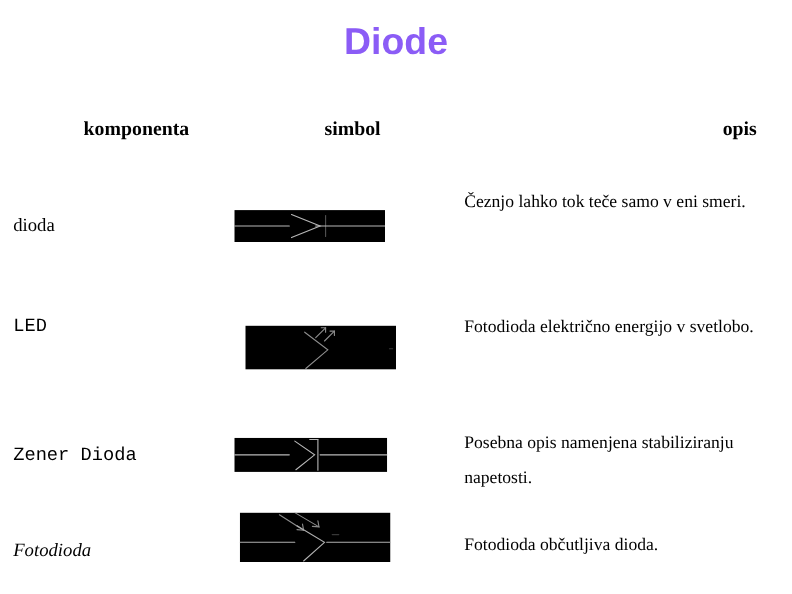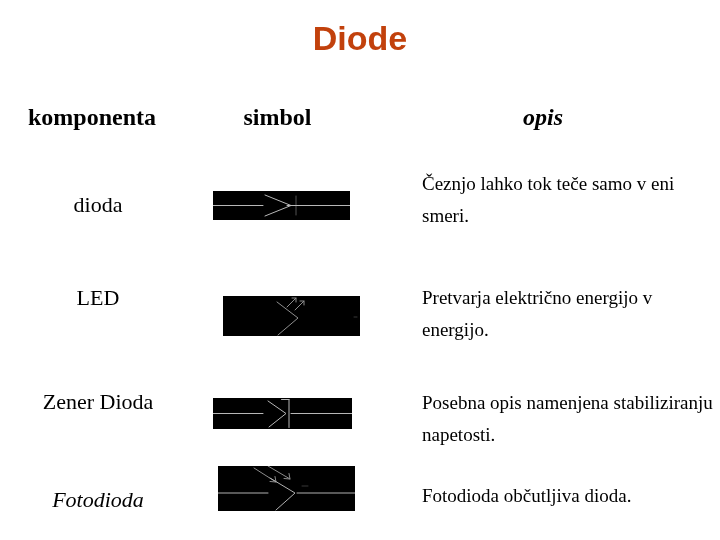--- a/index.html
+++ b/index.html
@@ -19,62 +19,62 @@
   .title {
     position: absolute;
     top: 18px;
     left: 0;
     width: 720px;
     text-align: center;
     font-family: "Liberation Sans", sans-serif;
     font-weight: bold;
     font-size: 34px;
     line-height: 40px;
-    color: #c2410c;
+    color: #8b5cf6;
   }
   .col-header {
     position: absolute;
     top: 107px;
     font-family: "Liberation Serif", serif;
     font-weight: bold;
-    font-size: 24px;
+    font-size: 18px;
     line-height: 21px;
-    text-align: center;
+    text-align: right;
   }
   .col-header.komponenta { left: 12px;  width: 160px; }
   .col-header.simbol     { left: 209px; width: 137px; }
-  .col-header.opis       { left: 398px; width: 290px; font-style: italic; }
+  .col-header.opis       { left: 398px; width: 290px; }
 
   .comp-label {
     position: absolute;
     left: 12px;
     width: 172px;
-    text-align: center;
-    font-size: 22px;
+    text-align: left;
+    font-size: 17px;
     line-height: 23px;
   }
   .comp-label.r1 { top: 193px; }
-  .comp-label.r2 { top: 286px; }
-  .comp-label.r3 { top: 390px; }
+  .comp-label.r2 { top: 286px; font-family: Liberation Mono, monospace; }
+  .comp-label.r3 { top: 403px; font-family: Liberation Mono, monospace; }
   .comp-label.r4 { top: 488px; font-style: italic; }
 
   .symbol {
     position: absolute;
     display: block;
   }
   .symbol.r1 { left: 213px; top: 191px; width: 137px; height: 29px; }
   .symbol.r2 { left: 223px; top: 296px; width: 137px; height: 40px; }
   .symbol.r3 { left: 213px; top: 398px; width: 139px; height: 31px; }
   .symbol.r4 { left: 218px; top: 466px; width: 137px; height: 45px; }
 
   .desc {
     position: absolute;
     left: 422px;
     width: 292px;
-    font-size: 19px;
+    font-size: 16px;
     line-height: 32px;
     text-align: left;
   }
   .desc.r1 { top: 168px; }
   .desc.r2 { top: 282px; }
   .desc.r3 { top: 387px; }
   .desc.r4 { top: 480px; }
 </style>
 </head>
 <body>
@@ -106,21 +106,21 @@
     <rect x="0" y="0" width="137" height="40" fill="#000000"></rect>
     <g stroke="#a8a8a8" stroke-width="1" fill="none" stroke-linecap="round" opacity="0.85">
       <polyline points="54,6 75,22 55,39"></polyline>
       <line x1="64" y1="11" x2="73" y2="2"></line>
       <polyline points="69,2 73,2 73,6"></polyline>
       <line x1="72" y1="14" x2="81" y2="5"></line>
       <polyline points="77,5 81,5 81,9"></polyline>
       <line x1="131" y1="21" x2="134" y2="21" opacity="0.4"></line>
     </g>
   </svg>
-  <div class="desc r2">Pretvarja električno energijo v energijo.</div>
+  <div class="desc r2">Fotodioda električno energijo v svetlobo.</div>
 
   <div class="comp-label r3">Zener Dioda</div>
   <svg class="symbol r3" viewBox="0 0 139 31" aria-label="zener-diode-symbol">
     <rect x="0" y="0" width="139" height="31" fill="#000000"></rect>
     <g stroke="#b8b8b8" stroke-width="1" fill="none" stroke-linecap="round">
       <line x1="0" y1="15.5" x2="50" y2="15.5"></line>
       <line x1="78" y1="15.5" x2="139" y2="15.5"></line>
       <polyline points="55,3 73,15.5 56,29"></polyline>
       <line x1="76" y1="1.5" x2="76" y2="29.5"></line>
       <line x1="68.5" y1="1.5" x2="76" y2="1.5"></line>

